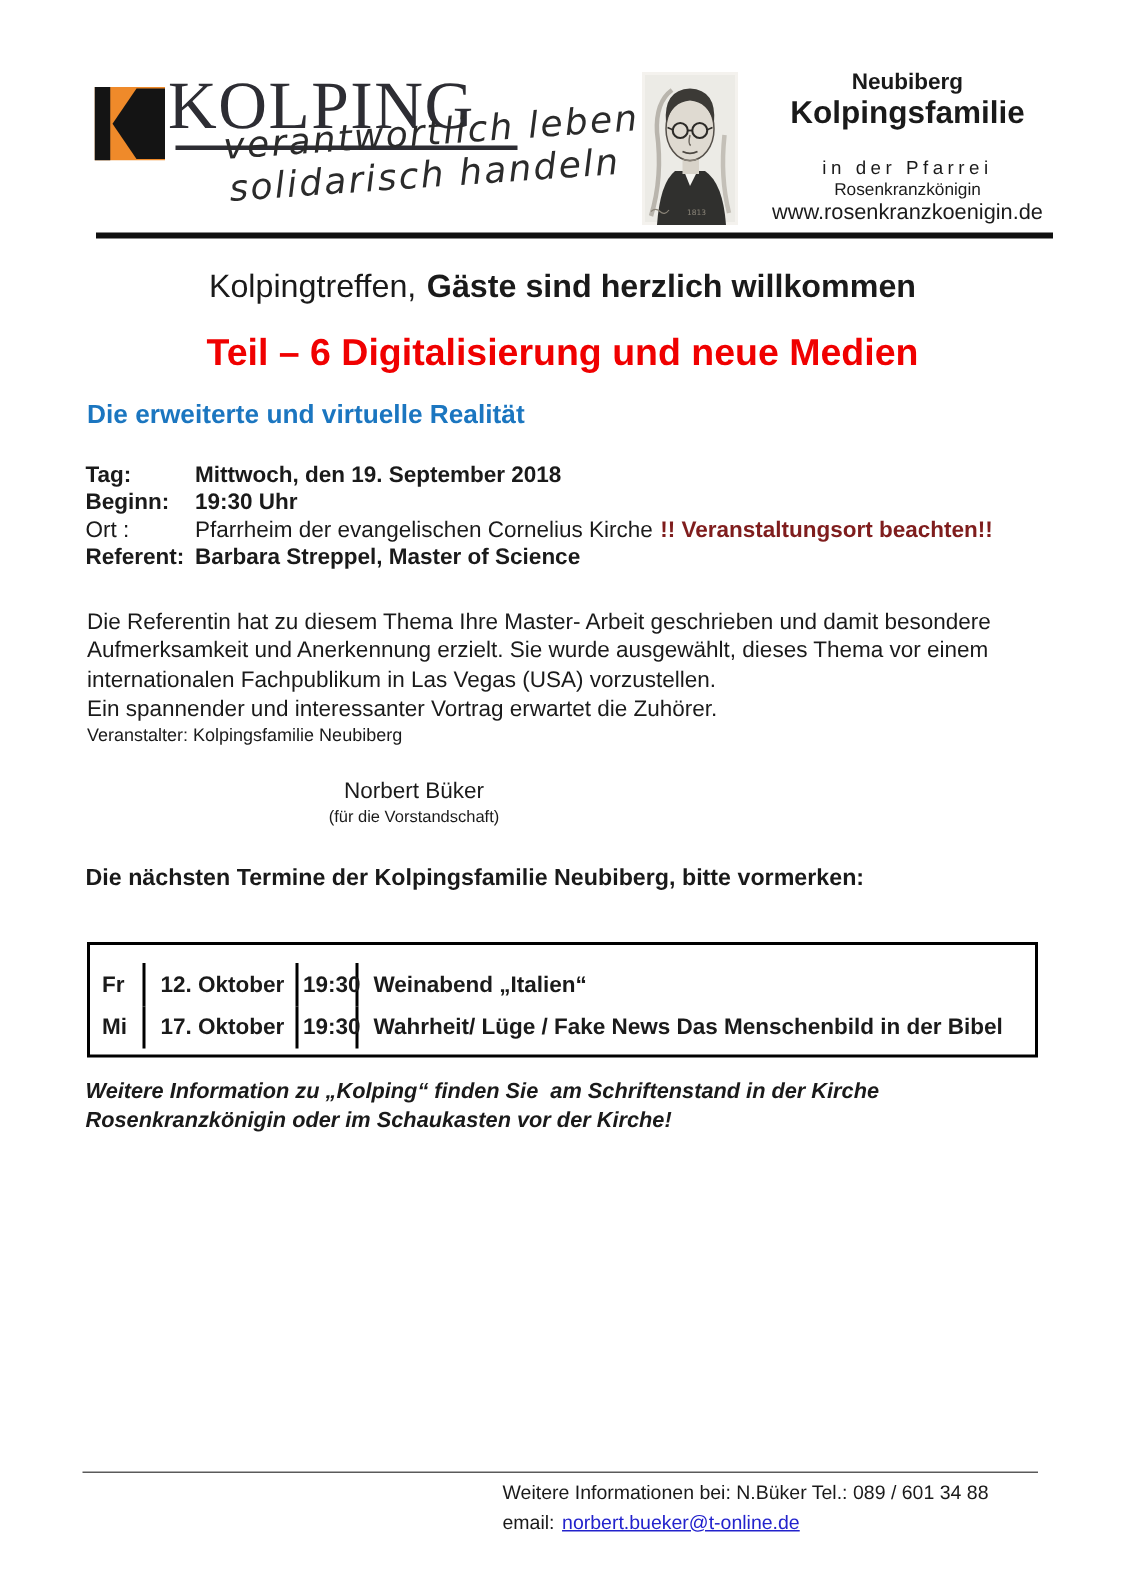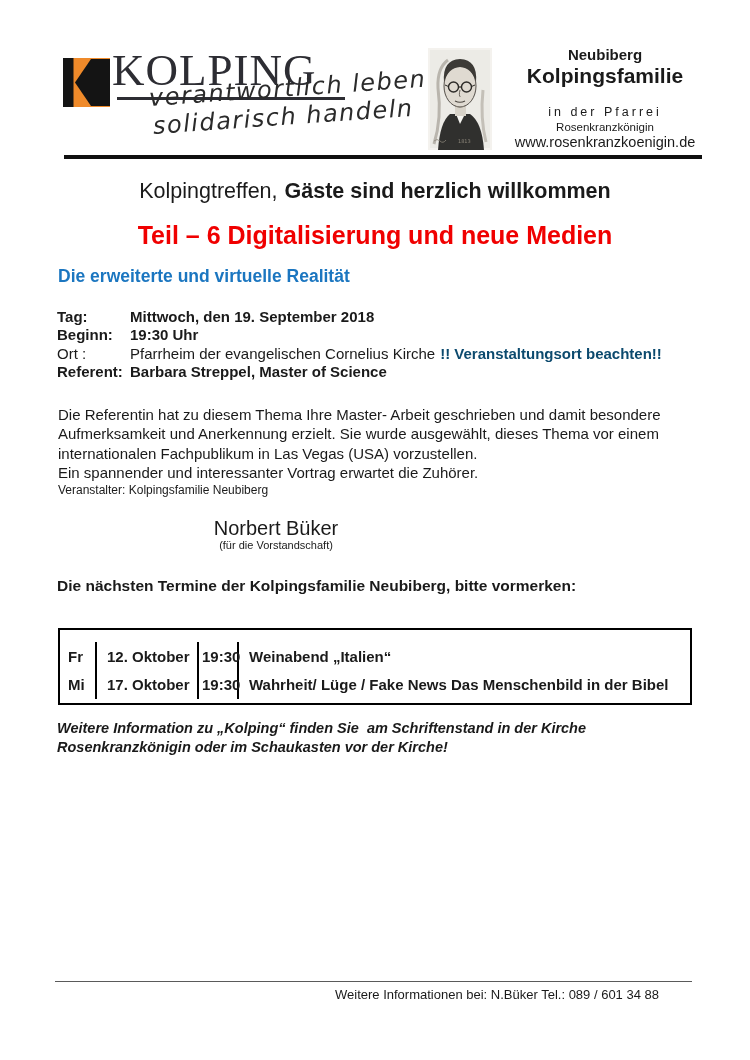--- a/index.html
+++ b/index.html
@@ -36,27 +36,27 @@
   #main-title .prefix{font-weight:400;margin-right:7px;}
   #main-title .rest{font-weight:700;}
   #series-title{left:0;top:221px;width:750px;text-align:center;font-weight:700;font-size:25px;color:#f00000;white-space:nowrap;}
   #topic-title{left:58px;top:266px;font-weight:700;font-size:17.5px;color:#1b76c0;white-space:nowrap;}
 
   
   #details{left:57px;top:308px;width:645px;font-size:15px;line-height:18.4px;}
   .drow{white-space:nowrap;}
   .dlabel{display:inline-block;width:73px;}
   .bold{font-weight:700;}
-  .notice{font-weight:700;color:#0c4a6e;margin-left:5px;}
+  .notice{font-weight:700;color:#7f1d1d;margin-left:5px;}
 
   
   #bodytext{left:58px;top:405px;width:646px;font-size:15px;line-height:19.3px;}
   #organizer{font-size:12px;line-height:15px;margin-top:1px;}
   #signature{left:60px;top:519px;width:432px;text-align:center;}
-  #sig-name{font-size:20px;line-height:18px;}
+  #sig-name{font-size:15px;line-height:18px;}
   #sig-role{font-size:11px;line-height:13px;margin-top:2px;}
 
   
   #termine-heading{left:57px;top:577px;font-weight:700;font-size:15.5px;white-space:nowrap;}
   #termine-table{
     left:58px;top:628px;width:634px;height:77px;border:2px solid #000;box-sizing:border-box;
     display:grid;grid-template-columns:37px 102px 40px 1fr;grid-template-rows:1fr 1fr;
     padding-top:12px;padding-bottom:4px;font-size:15px;font-weight:700;
   }
   .cell{display:flex;align-items:center;height:100%;box-sizing:border-box;white-space:nowrap;}
@@ -172,15 +172,18 @@
     <div class="cell c-date">17. Oktober</div>
     <div class="cell c-time">19:30</div>
     <div class="cell c-event">Wahrheit/ Lüge / Fake News Das Menschenbild in der Bibel</div>
   </div>
 
   <div id="termine-note" class="abs">Weitere Information zu „Kolping“ finden Sie  am Schriftenstand in der Kirche Rosenkranzkönigin oder im Schaukasten vor der Kirche!</div>
 
   <div id="footer-rule" class="abs"></div>
   <div id="footer" class="abs">
     <div>Weitere Informationen bei: N.Büker Tel.: 089 / 601 34 88</div>
+    <div>
+      <span>email:</span><a href="#" id="footer-email-link">norbert.bueker@t-online.de</a>
+    </div>
   </div>
 
 </div>
 
 </body></html>

